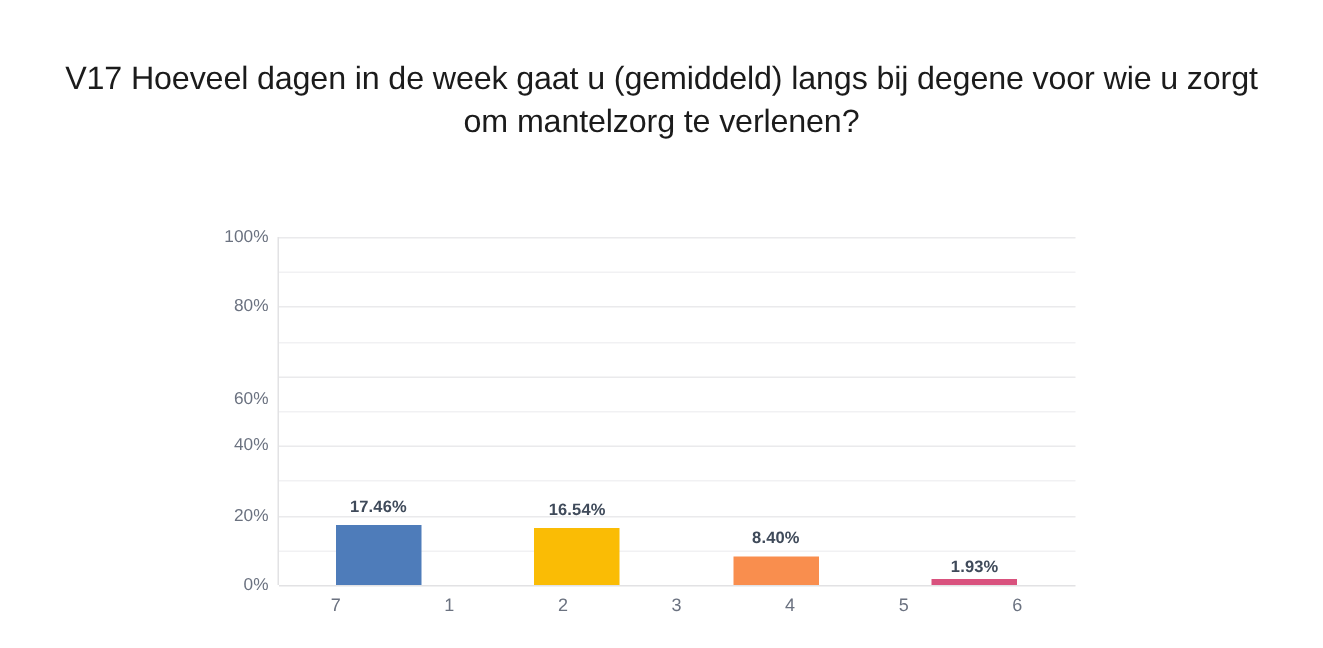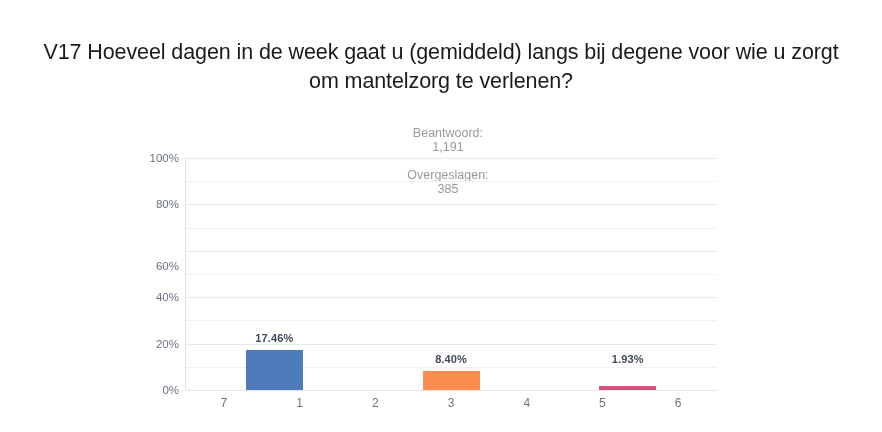--- a/index.html
+++ b/index.html
@@ -143,27 +143,20 @@
     color: #6b7280;
   }
 </style>
 </head>
 <body>
 
 <div class="survey-card">
 
   <div class="chart-title">V17 Hoeveel dagen in de week gaat u (gemiddeld) langs bij degene voor wie u zorgt om mantelzorg te verlenen?</div>
 
-  <div class="chart-subtitle">
-    <span>Beantwoord:</span>
-    <span>1,191</span>
-    <span class="sub-gap"></span>
-    <span>Overgeslagen:</span>
-    <span>385</span>
-  </div>
 
   <div class="plot-wrap">
 
     <div class="y-axis">
         <div class="y-tick" style="top: 232px;">0%</div>
         <div class="y-tick" style="top: 185.6px;">20%</div>
         <div class="y-tick" style="top: 139.2px;">40%</div>
         <div class="y-tick" style="top: 92.8px; margin-top: 15px;">60%</div>
         <div class="y-tick" style="top: 46.4px;">80%</div>
         <div class="y-tick" style="top: 2.84217e-14px;">100%</div>
@@ -182,25 +175,29 @@
         <div class="gridline" style="top: 23.2px;"></div>
         <div class="gridline major" style="top: 2.84217e-14px;"></div>
       </div>
 
     <div class="bars">
         <div class="bar-slot">
           <div class="bar-label" style="bottom: 46.5072px;">17.46%</div>
           <div class="bar" style="height: 40.5072px; background: rgb(78, 124, 186);"></div>
         </div>
         <div class="bar-slot">
+          <div class="bar-label" style="bottom: 44.3728px;">16.54%</div>
+          <div class="bar" style="height: 38.3728px; background: rgb(250, 188, 5);"></div>
+        </div>
+        <div class="bar-slot">
           <div class="bar-label" style="bottom: 25.488px;">8.40%</div>
           <div class="bar" style="height: 19.488px; background: rgb(249, 142, 78);"></div>
         </div>
         <div class="bar-slot">
-          <div class="bar-label" style="bottom: 25px;">1.93%</div>
+          <div class="bar-label" style="bottom: 6px;">1.93%</div>
           <div class="bar" style="height: 4.4776px; background: rgb(217, 82, 126);"></div>
         </div>
       </div>
 
     <div class="x-axis">
         <div class="x-tick">7</div>
         <div class="x-tick">1</div>
         <div class="x-tick">2</div>
         <div class="x-tick">3</div>
         <div class="x-tick">4</div>

